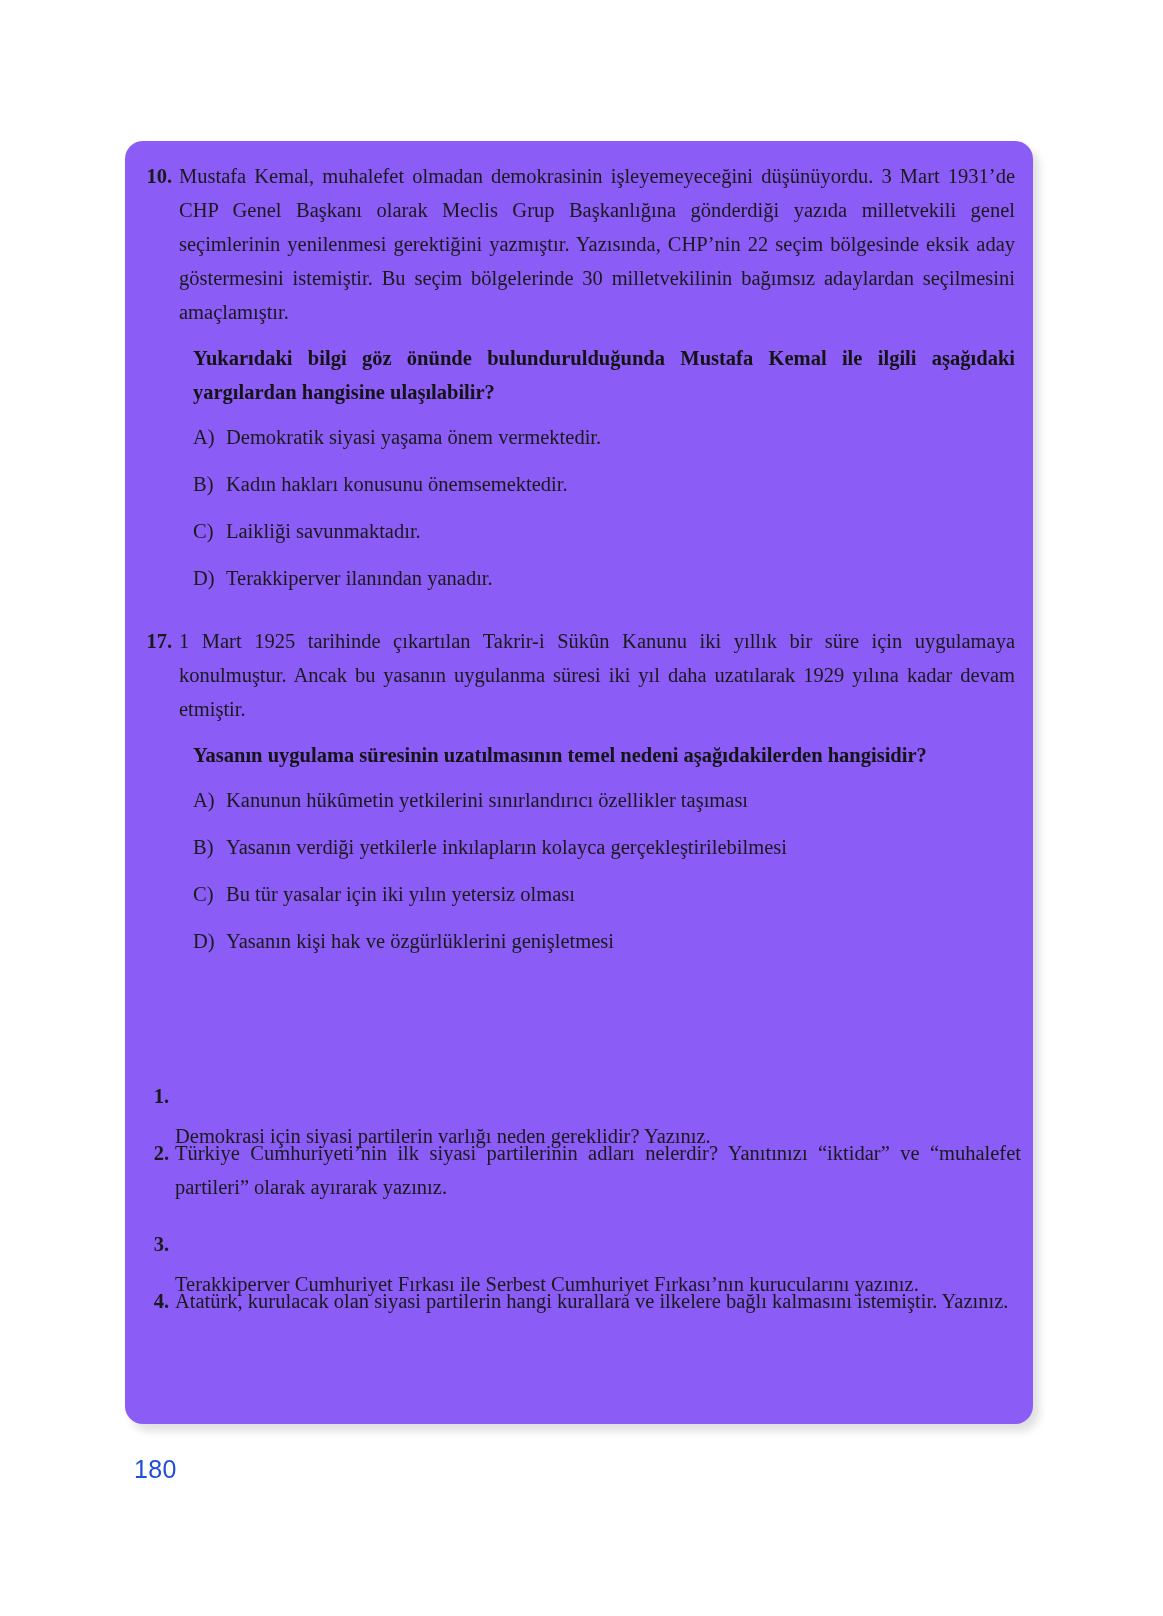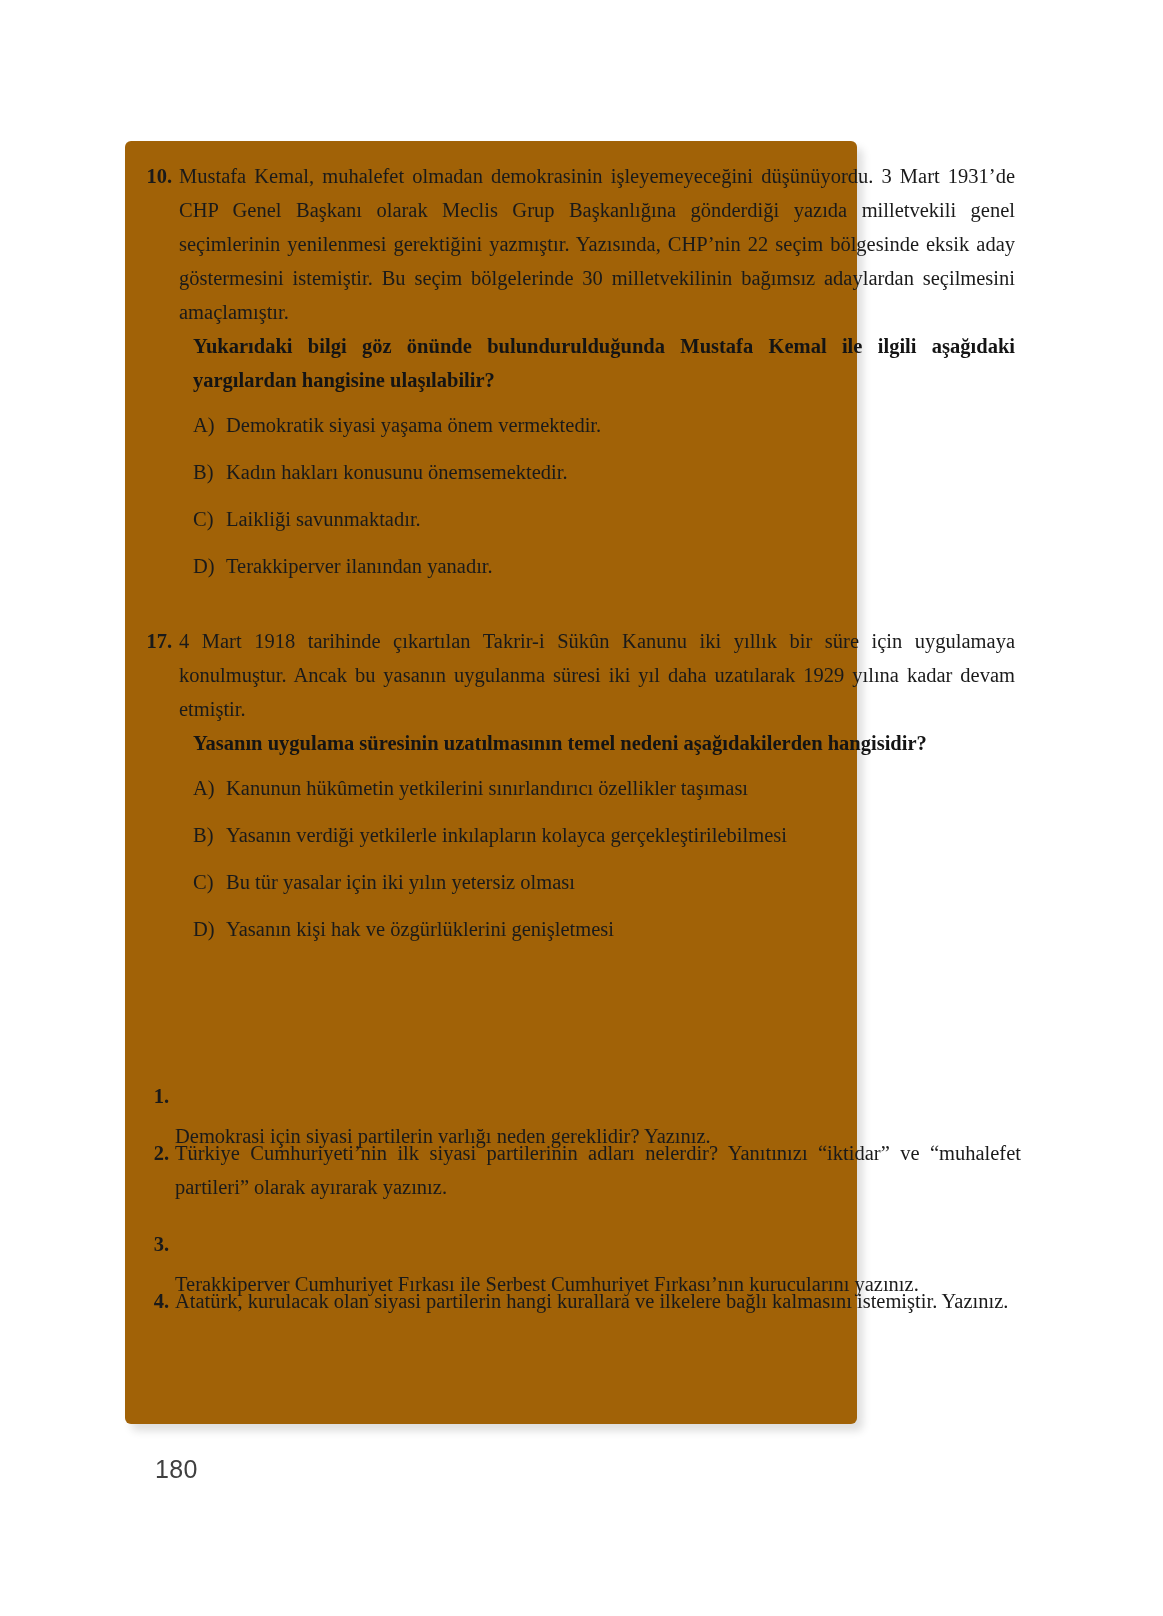--- a/index.html
+++ b/index.html
@@ -21,24 +21,24 @@
     width: 1163px;
     height: 1616px;
     background: #ffffff;
     overflow: hidden;
   }
 
   #panel {
     position: absolute;
     left: 125px;
     top: 141px;
-    width: 732px;
+    width: 908px;
     height: 1283px;
-    background: #a16207;
-    border-radius: 6px;
+    background: #8b5cf6;
+    border-radius: 18px;
     box-shadow: 6px 7px 9px rgba(0,0,0,0.13);
   }
 
   .panel-inner {
     position: absolute;
     left: 0; top: 0;
     width: 908px;
     height: 1283px;
     padding: 0;
   }
@@ -73,20 +73,21 @@
     text-align: justify;
     text-justify: inter-word;
     hyphens: manual;
   }
 
   .q-prompt {
     font-weight: bold;
     font-size: 20.5px;
     line-height: 34px;
     color: #141414;
+    margin-top: 12px;
     text-align: justify;
     text-justify: inter-word;
     padding-left: 50px;
     padding-right: 0px;
   }
 
   .opts {
     margin-top: 11px;
     padding-left: 50px;
   }
@@ -142,23 +143,22 @@
     text-justify: inter-word;
   }
   .nq-body.noj { text-align: left; margin-top: 40px; }
 
   #page-number {
     position: absolute;
     left: 134px;
     top: 1455px;
     font-family: "Liberation Sans", sans-serif;
     font-size: 25px;
-    color: #404040;
+    color: #1d4ed8;
     letter-spacing: 0.3px;
-    margin-left: 21px;
   }
 </style>
 </head>
 <body>
 
 <div id="page">
 
   <div id="panel">
     <div class="panel-inner">
 
@@ -184,21 +184,21 @@
           <div class="opt">
             <span class="opt-letter">D)</span>
             <span class="opt-text">Terakkiperver ilanından yanadır.</span>
           </div>
         </div>
       </div>
 
       <div class="qblock" style="top:483px;">
         <div class="q-row">
           <div class="q-num">17.</div>
-          <div class="q-body">4 Mart 1918 tarihinde çıkartılan Takrir-i Sükûn Kanunu iki yıllık bir süre için uygulamaya konulmuştur. Ancak bu yasanın uygulanma süresi iki yıl daha uzatılarak 1929 yılına kadar devam etmiştir.</div>
+          <div class="q-body">1 Mart 1925 tarihinde çıkartılan Takrir-i Sükûn Kanunu iki yıllık bir süre için uygulamaya konulmuştur. Ancak bu yasanın uygulanma süresi iki yıl daha uzatılarak 1929 yılına kadar devam etmiştir.</div>
         </div>
         <div class="q-prompt">Yasanın uygulama süresinin uzatılmasının temel nedeni aşağıdakilerden hangisidir?</div>
         <div class="opts">
           <div class="opt">
             <span class="opt-letter">A)</span>
             <span class="opt-text">Kanunun hükûmetin yetkilerini sınırlandırıcı özellikler taşıması</span>
           </div>
           <div class="opt">
             <span class="opt-letter">B)</span>
             <span class="opt-text">Yasanın verdiği yetkilerle inkılapların kolayca gerçekleştirilebilmesi</span>

